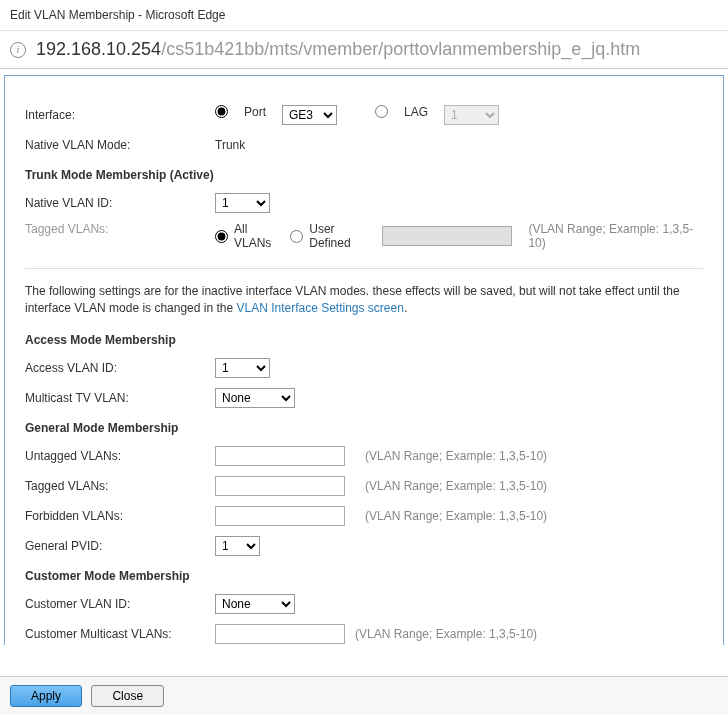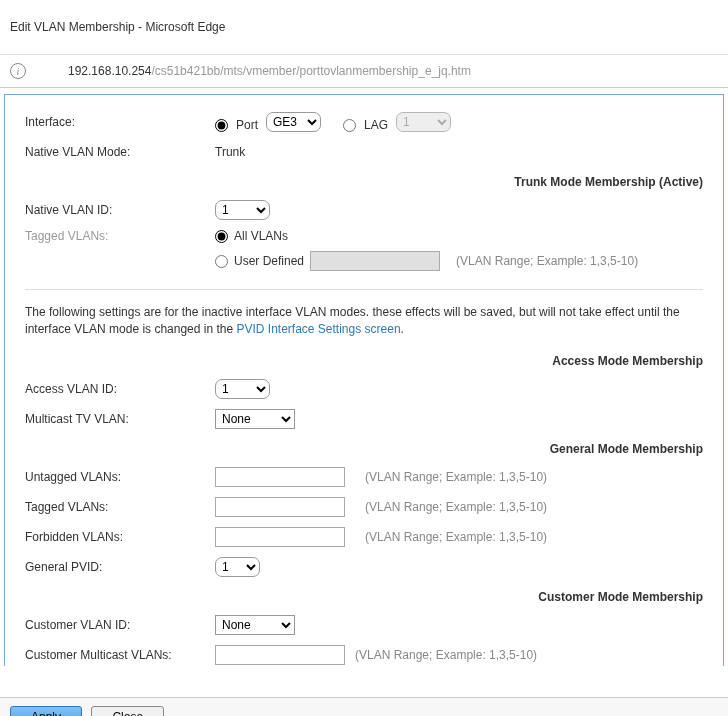--- a/index.html
+++ b/index.html
@@ -1,44 +1,44 @@
 <!DOCTYPE html>
 <html><head>
 <meta charset="utf-8">
 <style>
 * { box-sizing: border-box; margin: 0; padding: 0; }
 body { font-family: Arial, sans-serif; font-size: 12px; background: #fff; color: #333; }
-.titlebar { background: #fff; padding: 20px 10px; font-size: 12px; color: #333; border-bottom: 1px solid #e0e0e0; }
+.titlebar { background: #fff; padding: 8px 10px; font-size: 12px; color: #333; border-bottom: 1px solid #e0e0e0; }
 .addressbar { padding: 8px 10px; display: flex; align-items: center; gap: 10px; border-bottom: 1px solid #ccc; }
 .info-icon { width: 16px; height: 16px; border: 1px solid #888; border-radius: 50%; display: flex; align-items: center; justify-content: center; font-size: 10px; color: #888; font-style: italic; font-family: serif; }
-.url { font-size: 12px; color: #333; margin-left: 32px; }
+.url { font-size: 18px; color: #333; }
 .url-gray { color: #999; }
-.content { padding: 16px 20px 0 20px; border: 1px solid #79a6d2; border-bottom: none; margin: 6px 4px 0 4px; }
+.content { padding: 28px 20px 0 20px; border: 1px solid #79a6d2; border-bottom: none; margin: 6px 4px 0 4px; }
 .row { display: flex; align-items: center; margin-bottom: 8px; min-height: 22px; }
 .label { width: 190px; flex-shrink: 0; }
 .label-disabled { color: #999; }
-.value-area { display: flex; align-items: flex-end; gap: 8px; flex-wrap: nowrap; }
+.value-area { display: flex; align-items: flex-start; gap: 16px; flex-wrap: nowrap; }
 .radio { width: 13px; height: 13px; accent-color: #000; }
 select { font-size: 12px; border: 1px solid #999; background: #fff; padding: 1px 2px; height: 20px; }
 select.disabled { background: #e8e8e8; color: #888; }
-.heading { font-weight: bold; margin: 12px 0 10px 0; text-align: right; }
+.heading { font-weight: bold; margin: 12px 0 10px 0; }
 .desc { margin: 8px 0 16px 0; line-height: 1.4; }
 .hr { border: none; border-top: 1px solid #ddd; margin: 14px 0; }
 .hint { color: #888; margin-left: 10px; }
 .link { color: #2a7ab9; text-decoration: none; }
 input[type="text"] { border: 1px solid #aaa; height: 20px; padding: 0 4px; font-size: 12px; width: 130px; }
 input[type="text"].disabled { background: #e0e0e0; }
 .radio-row { display: flex; align-items: center; gap: 6px; margin-bottom: 4px; }
-.select-sm { width: 55px; border-radius: 7px; }
+.select-sm { width: 55px; }
 .select-md { width: 80px; }
 .footer { padding: 8px 10px; border-top: 1px solid #ccc; background: #f7f7f7; }
 .btn { display: inline-block; padding: 3px 20px; font-size: 12px; border: 1px solid #888; border-radius: 3px; background: #f0f0f0; cursor: pointer; margin-right: 6px; }
 .btn-primary { background: linear-gradient(#7ec3f7, #4aa3e8); border-color: #2a7ab9; color: #000; }
 .input-wide { width: 100px; }
-.sub-radio-group { display: flex; flex-direction: column; gap: 4px; }
+.sub-radio-group { display: flex; flex-direction: row; gap: 4px; }
 .gm-input { width: 100px; margin-right: 10px; }
 </style>
 </head>
 <body>
 
 <div class="titlebar">Edit VLAN Membership - Microsoft Edge</div>
 
 <div class="addressbar">
   <div class="info-icon">i</div>
   <div class="url">
@@ -85,21 +85,21 @@
         <span>User Defined</span>
         <input type="text" class="disabled" disabled="" value="" style="">
         <span class="hint">(VLAN Range; Example: 1,3,5-10)</span>
       </div>
     </div>
   </div>
 
   <hr class="hr">
 
   <div class="desc">
-    <span>The following settings are for the inactive interface VLAN modes. these effects will be saved, but will not take effect until the interface VLAN mode is changed in the </span><a href="#" class="link">PVID Interface Settings screen</a><span>.</span>
+    <span>The following settings are for the inactive interface VLAN modes. these effects will be saved, but will not take effect until the interface VLAN mode is changed in the </span><a href="#" class="link">VLAN Interface Settings screen</a><span>.</span>
   </div>
 
   <div class="heading">Access Mode Membership</div>
 
   <div class="row">
     <div class="label">Access VLAN ID:</div>
     <select class="select-sm"><option>1</option></select>
   </div>
 
   <div class="row">

